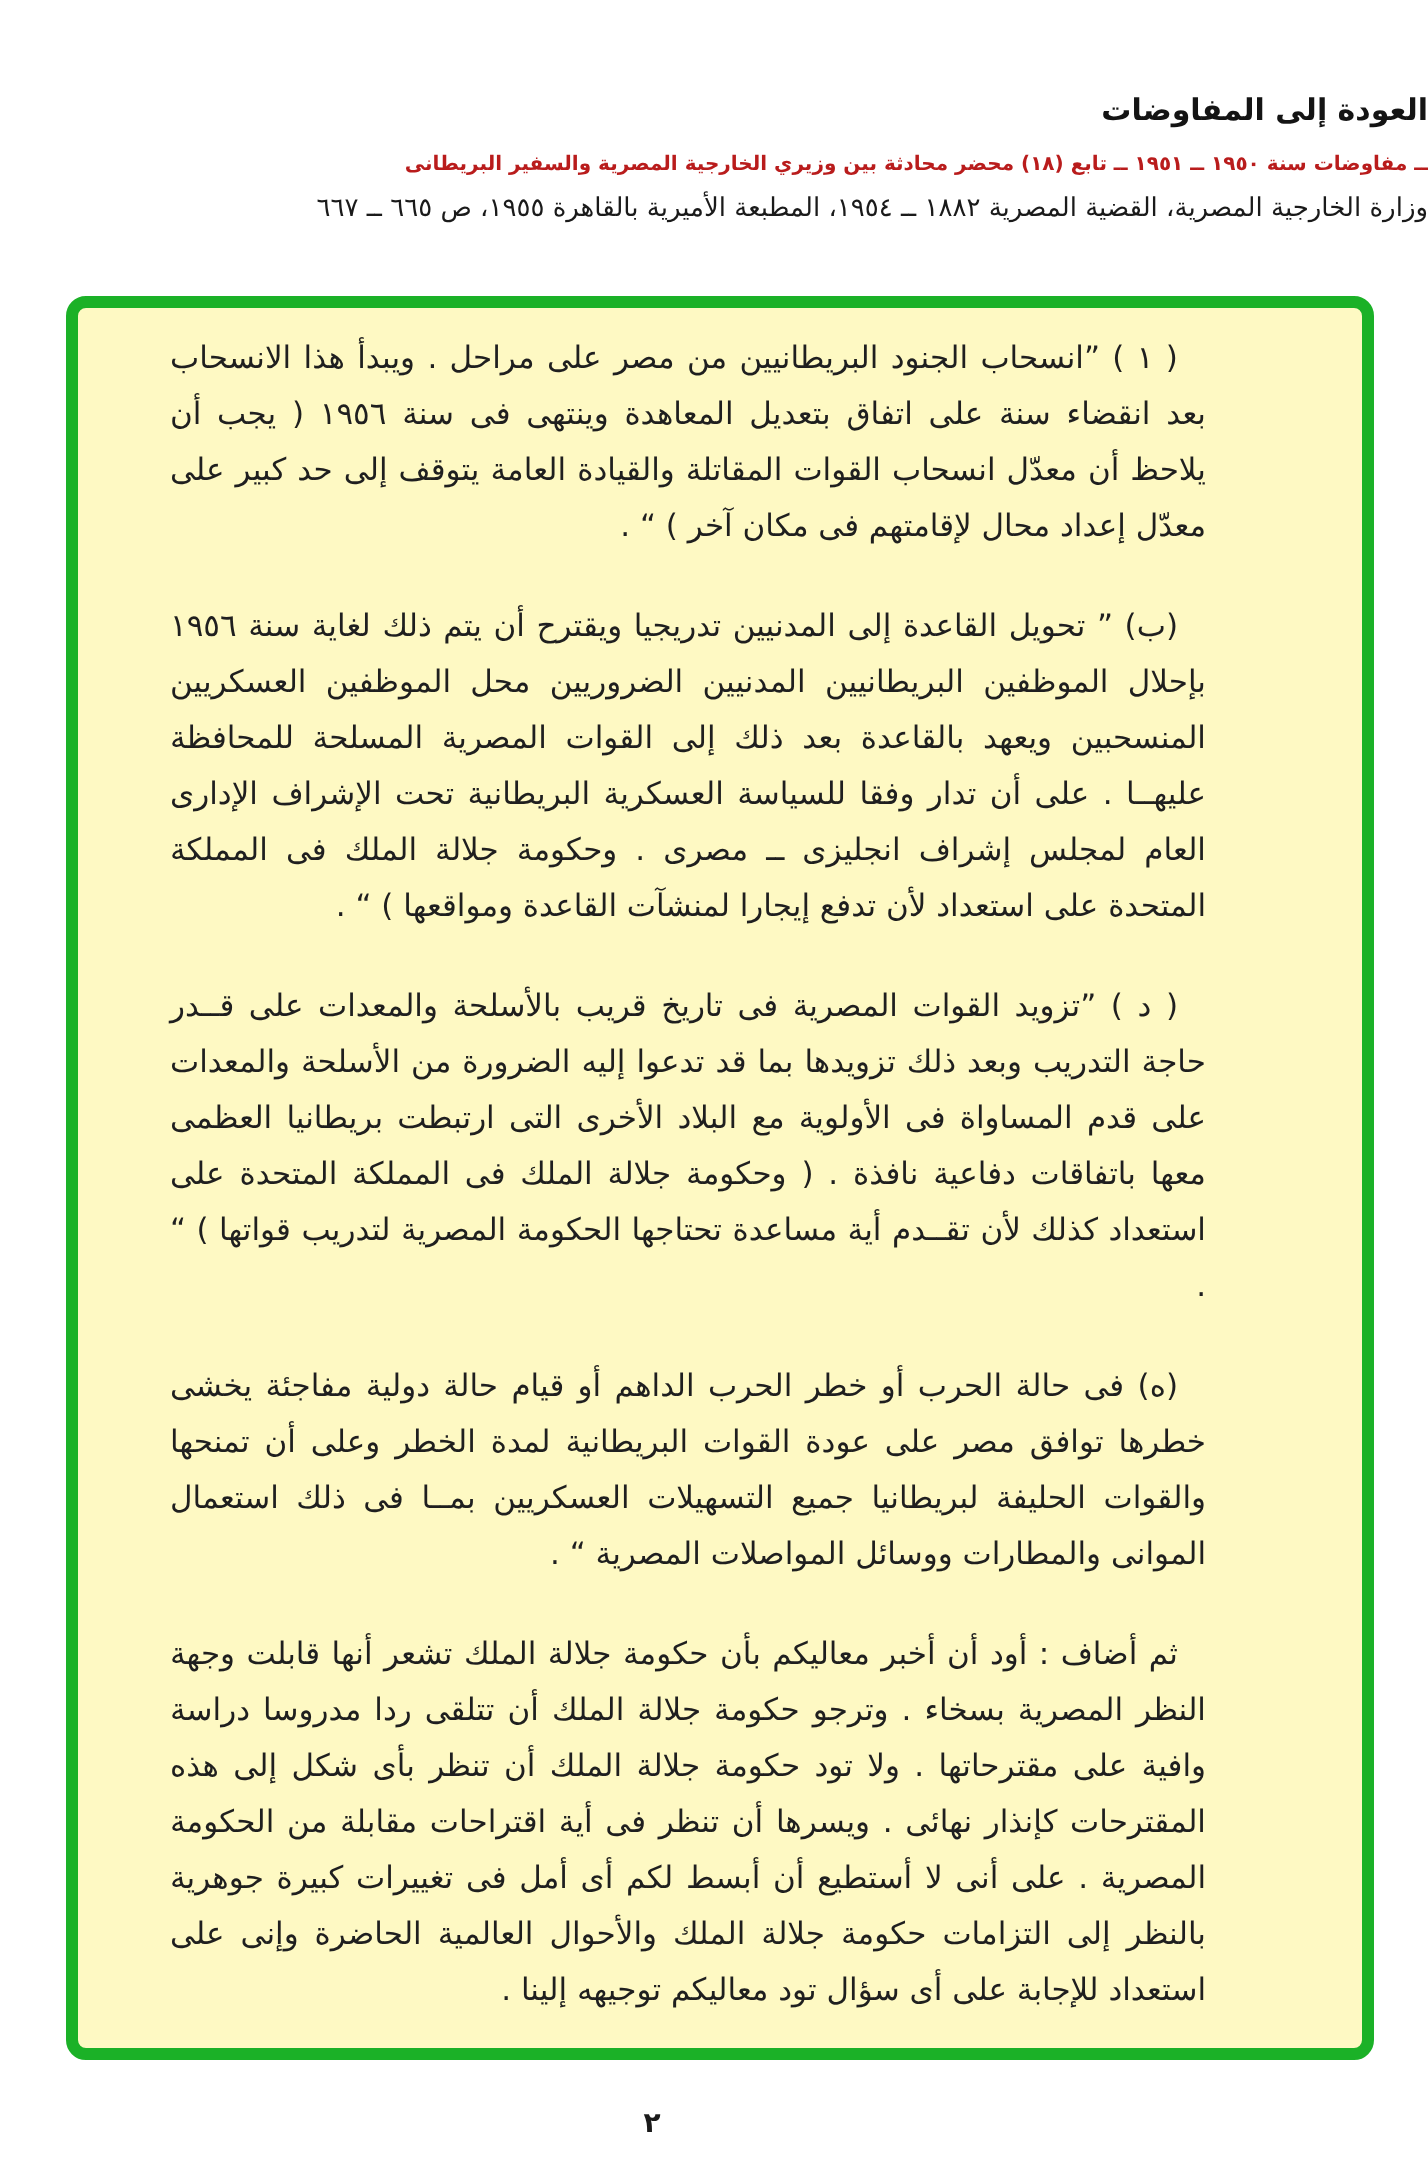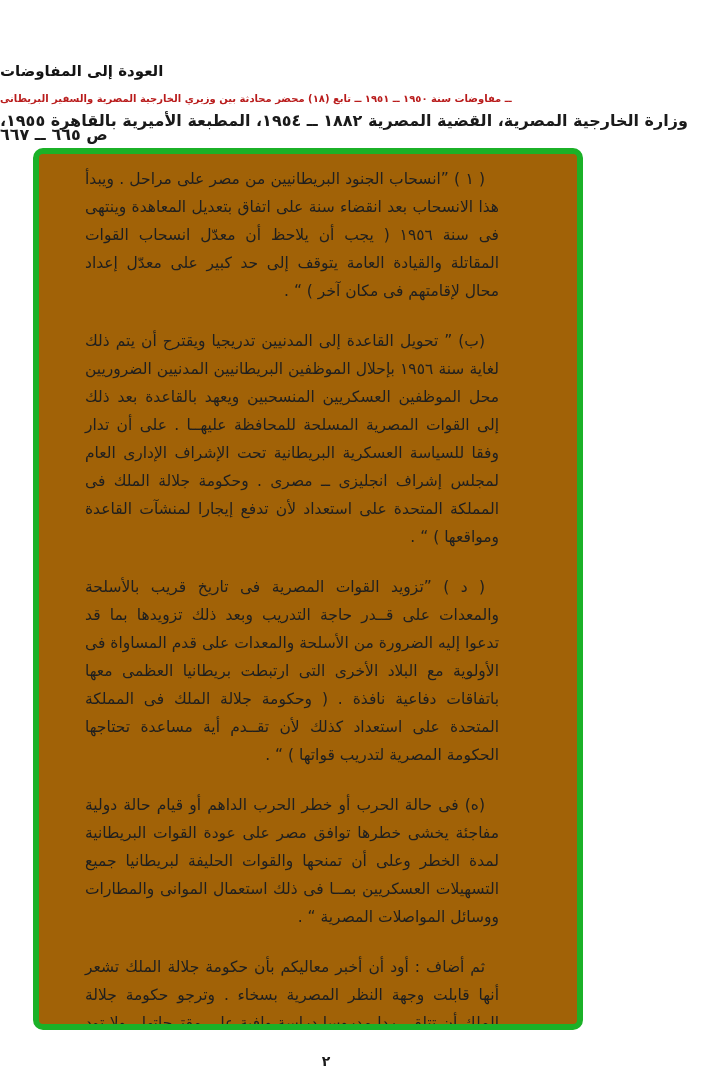--- a/index.html
+++ b/index.html
@@ -11,55 +11,54 @@
     height: 1081px;
     position: relative;
     background: #ffffff;
     font-family: "DejaVu Sans", sans-serif;
     color: #1b1b1b;
     direction: rtl;
     overflow: hidden;
   }
   .doc-header {
     padding-top: 46px;
-    text-align: left;
+    text-align: right;
     direction: rtl;
-    margin-top: 16px;
   }
   .doc-title {
     font-size: 15px;
     font-weight: bold;
     line-height: 19px;
     color: #141414;
   }
   .doc-subtitle {
     margin-top: 8px;
     font-size: 10px;
     font-weight: bold;
     line-height: 20px;
     white-space: nowrap;
     color: #b91c1c;
   }
   .doc-source {
     margin-top: 5px;
-    font-size: 16px;
-    font-weight: bold;
+    font-size: 13px;
+    font-weight: normal;
     line-height: 14px;
     color: #1a1a1a;
   }
   .highlight-box {
     position: absolute;
     left: 33px;
     top: 148px;
-    width: 550px;
+    width: 654px;
     height: 882px;
     box-sizing: border-box;
     border: 6px solid #1bb127;
     border-radius: 10px;
-    background: #a16207;
+    background: #fef9c3;
     overflow: hidden;
   }
   .doc-body {
     margin: 11px 78px 0 46px;
     direction: rtl;
     text-align: justify;
     font-size: 15.5px;
     line-height: 28px;
     color: #1f1f1f;
   }

